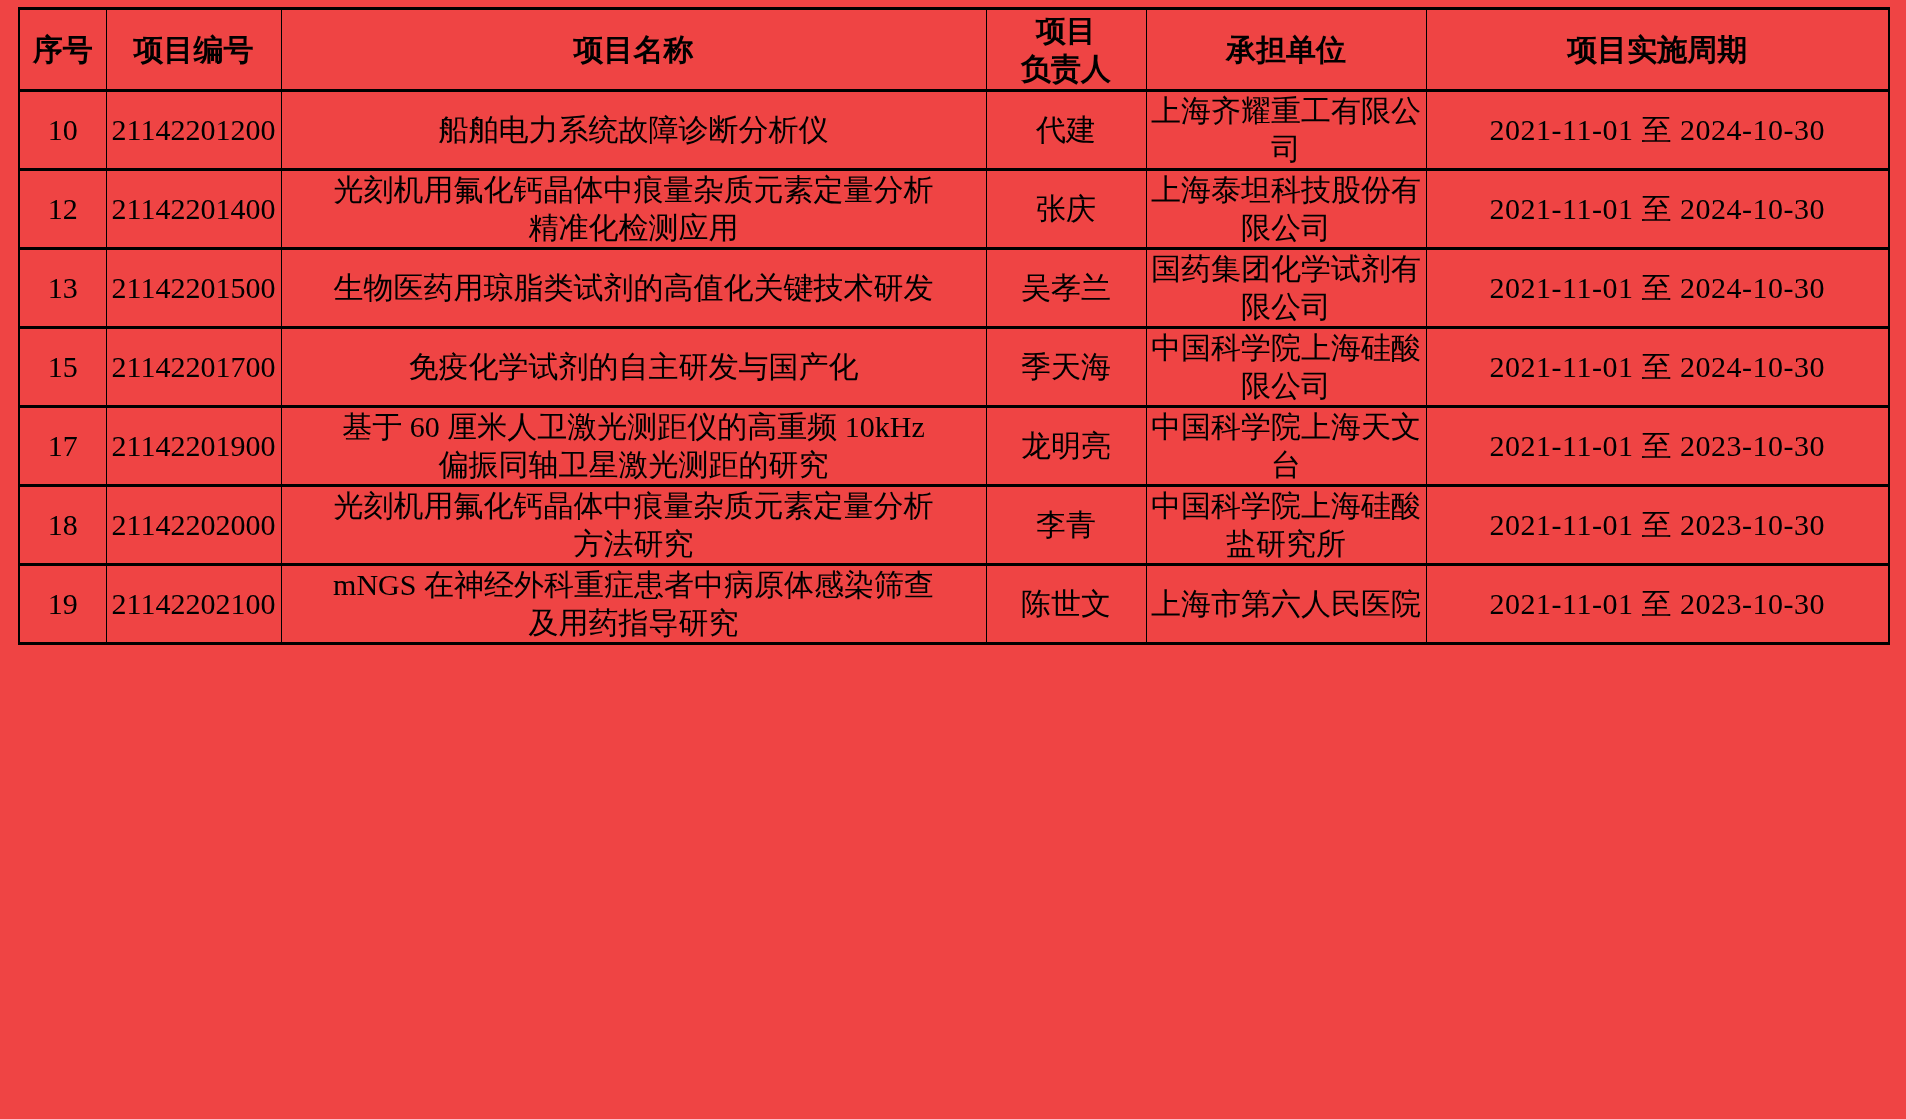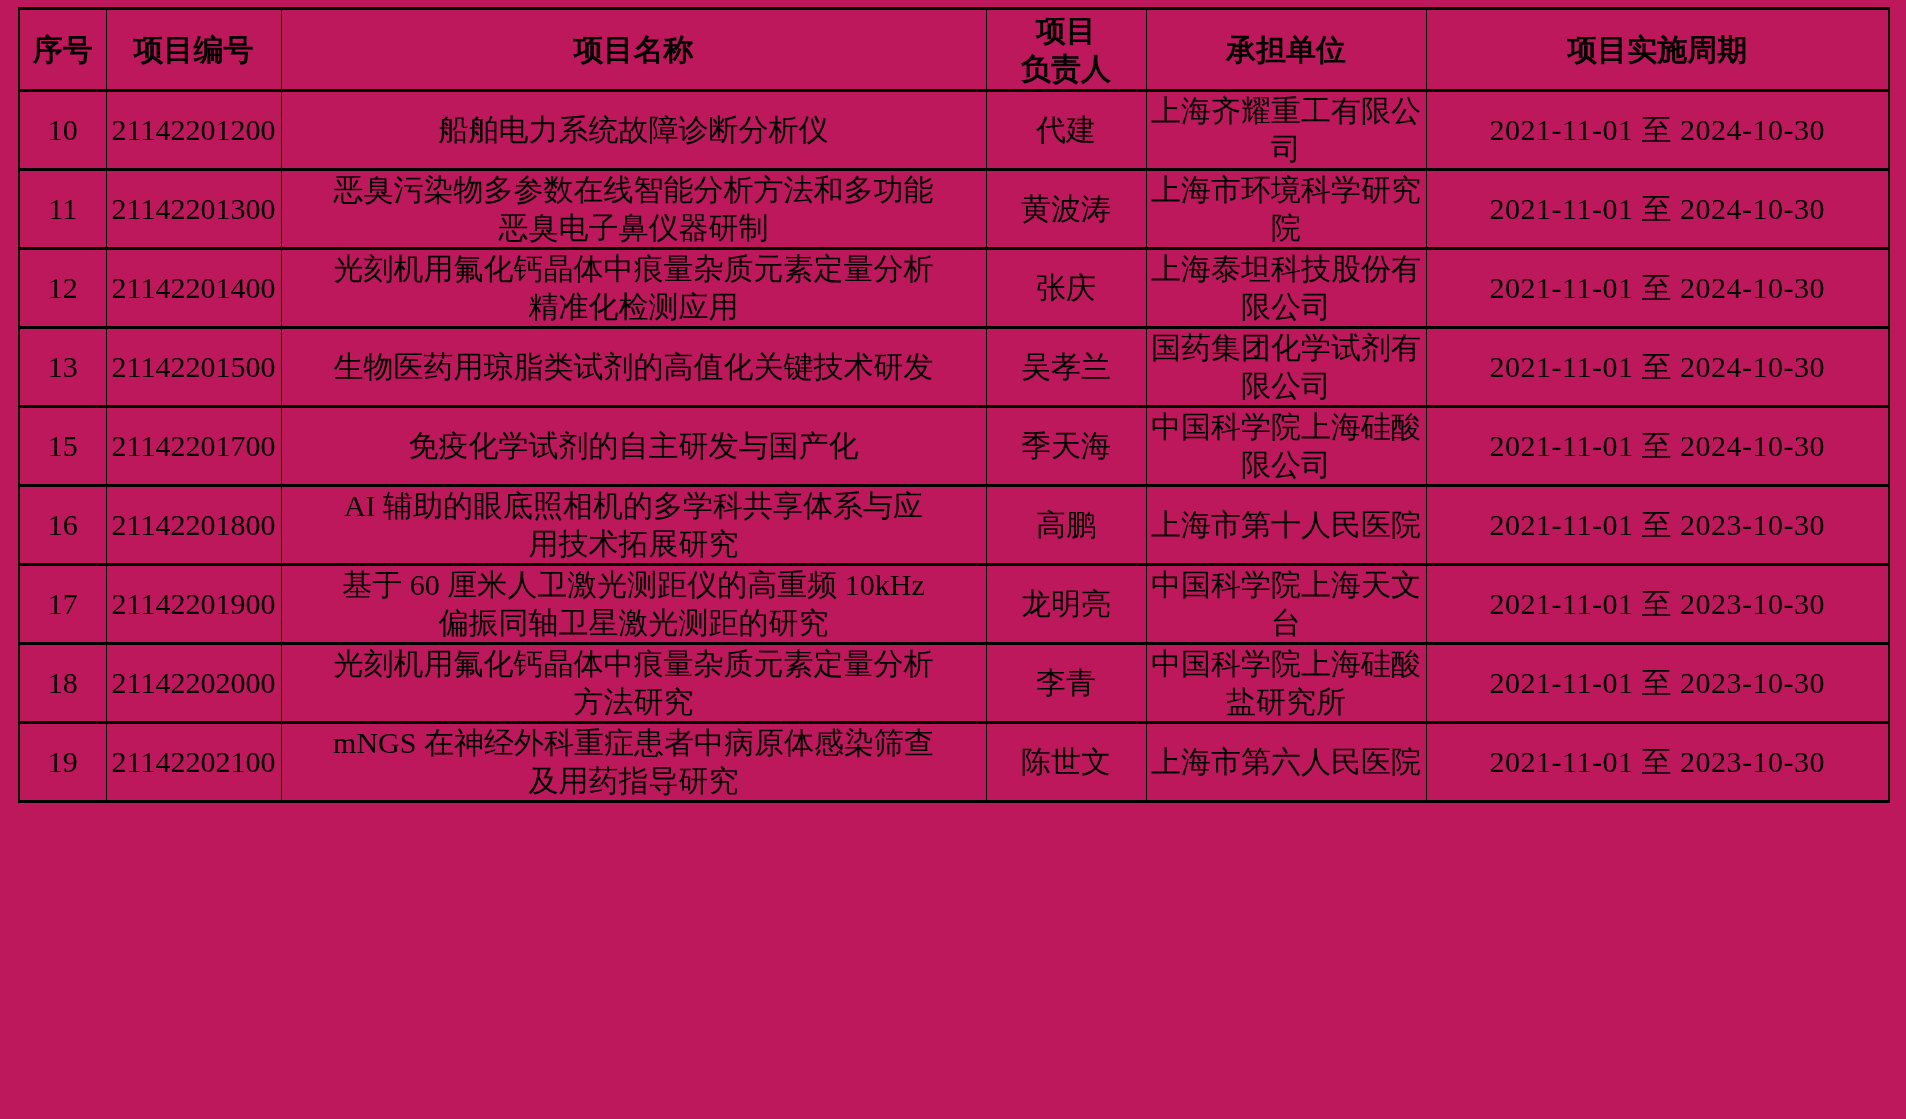--- a/index.html
+++ b/index.html
@@ -7,21 +7,21 @@
     padding: 0;
     background: #ffffff;
     width: 1906px;
     height: 1119px;
     overflow: hidden;
   }
   .page {
     position: relative;
     width: 1906px;
     height: 1119px;
-    background: #be185d;
+    background: #ef4444;
   }
   table.grid {
     position: absolute;
     left: 18px;
     top: 7px;
     width: 1870px;
     border-collapse: collapse;
     table-layout: fixed;
     font-family: "Liberation Serif", "DejaVu Serif", serif;
     font-size: 30px;
@@ -85,34 +85,20 @@
 
       </td>
       <td class="c-leader">代建</td>
       <td class="c-unit">
         <span class="line">上海齐耀重工有限公</span>
         <span class="line">司</span>
       </td>
       <td class="c-period">2021-11-01 至 2024-10-30</td>
     </tr>
 
-    <tr class="data-row">
-      <td class="c-no">11</td>
-      <td class="c-code">21142201300</td>
-      <td class="c-name">
-        <span class="line">恶臭污染物多参数在线智能分析方法和多功能</span>
-        <span class="line">恶臭电子鼻仪器研制</span>
-      </td>
-      <td class="c-leader">黄波涛</td>
-      <td class="c-unit">
-        <span class="line">上海市环境科学研究</span>
-        <span class="line">院</span>
-      </td>
-      <td class="c-period">2021-11-01 至 2024-10-30</td>
-    </tr>
 
     <tr class="data-row">
       <td class="c-no">12</td>
       <td class="c-code">21142201400</td>
       <td class="c-name">
         <span class="line">光刻机用氟化钙晶体中痕量杂质元素定量分析</span>
         <span class="line">精准化检测应用</span>
       </td>
       <td class="c-leader">张庆</td>
       <td class="c-unit">
@@ -146,34 +132,20 @@
 
       </td>
       <td class="c-leader">季天海</td>
       <td class="c-unit">
         <span class="line">中国科学院上海硅酸</span>
         <span class="line">限公司</span>
       </td>
       <td class="c-period">2021-11-01 至 2024-10-30</td>
     </tr>
 
-    <tr class="data-row">
-      <td class="c-no">16</td>
-      <td class="c-code">21142201800</td>
-      <td class="c-name">
-        <span class="line">AI 辅助的眼底照相机的多学科共享体系与应</span>
-        <span class="line">用技术拓展研究</span>
-      </td>
-      <td class="c-leader">高鹏</td>
-      <td class="c-unit">
-        <span class="line">上海市第十人民医院</span>
-
-      </td>
-      <td class="c-period">2021-11-01 至 2023-10-30</td>
-    </tr>
 
     <tr class="data-row">
       <td class="c-no">17</td>
       <td class="c-code">21142201900</td>
       <td class="c-name">
         <span class="line">基于 60 厘米人卫激光测距仪的高重频 10kHz</span>
         <span class="line">偏振同轴卫星激光测距的研究</span>
       </td>
       <td class="c-leader">龙明亮</td>
       <td class="c-unit">

